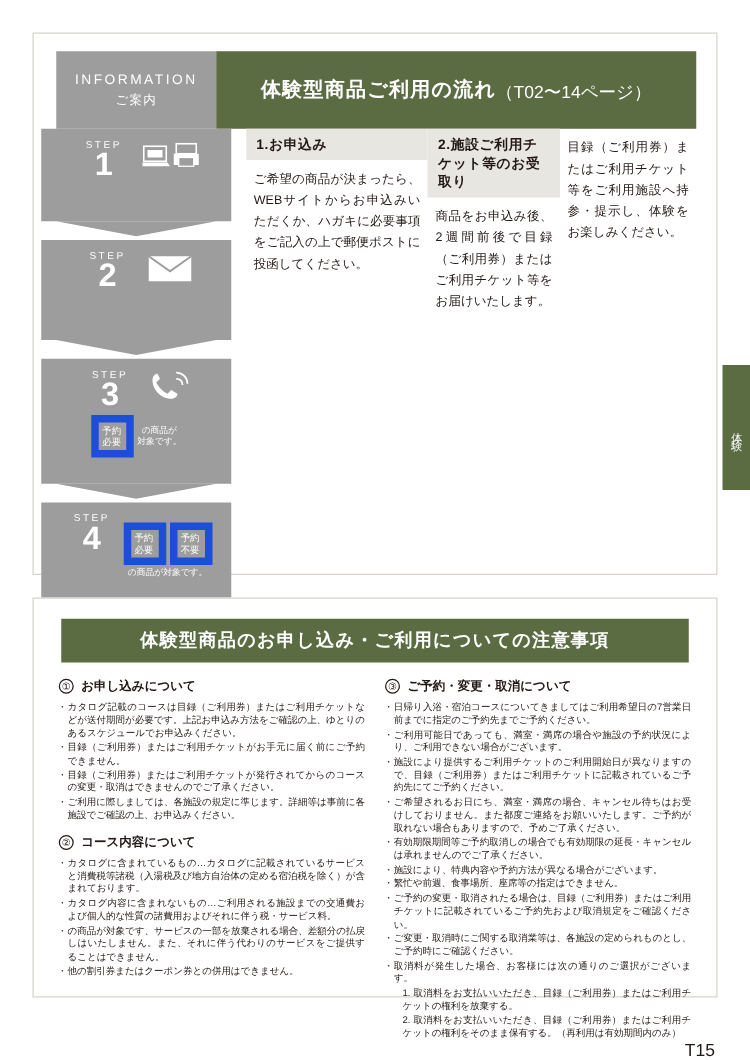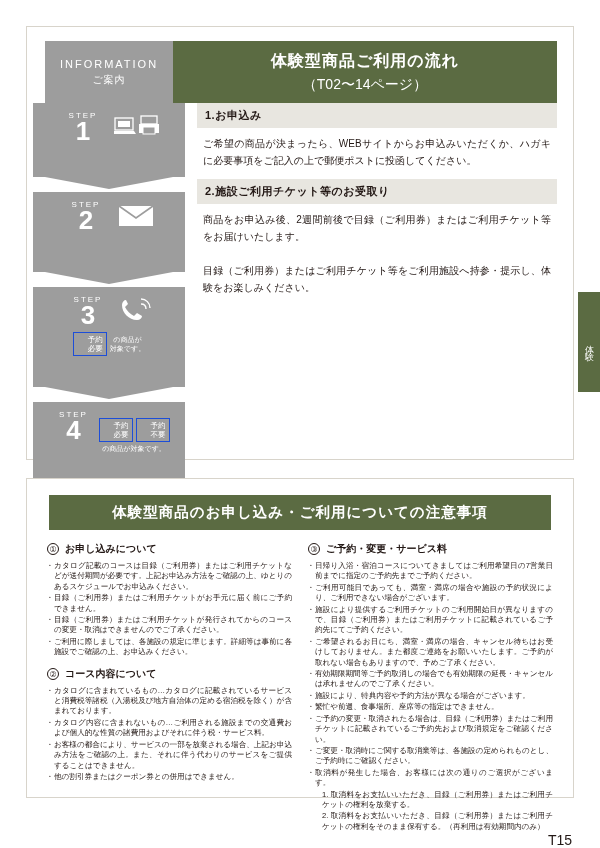--- a/index.html
+++ b/index.html
@@ -46,21 +46,21 @@
     background: #9d9d9d;
     color:#ffffff;
     display:flex; flex-direction:column; align-items:center; justify-content:center;
   }
   .hdr-left .en { font-size: 11px; letter-spacing: 2px; }
   .hdr-left .ja { font-size: 10px; margin-top: 3px; letter-spacing: 1px; }
   .hdr-right {
     flex: 1;
     background: #5b6b42;
     color: #ffffff;
-    display:flex; flex-direction:column; align-items:center; justify-content:center;
+    display:flex; align-items:center; justify-content:center;
   }
   .hdr-right .t1 { font-size: 16px; font-weight: bold; letter-spacing: 1px; }
   .hdr-right .t2 { font-size: 14px; margin-top: 4px; }
 
   .body-row { display:flex; height: 344px; }
 
   
   .steps-col {
     width: 128px;
     position: relative;
@@ -87,34 +87,34 @@
     width: 0; height: 0;
     border-left: 64px solid transparent;
     border-right: 64px solid transparent;
     border-top: 12px solid #9d9d9d;
     margin-bottom: 3px;
   }
   .step-wrap { display:flex; flex-direction:column; align-items:center; }
 
   .badge-row { display:flex; gap:3px; margin-top: 4px; }
   .badge {
-    border: 1px solid #1d4ed8;
+    border: 6px solid #1d4ed8;
     font-size: 7.5px;
     line-height: 9px;
     padding: 2px 3px;
-    text-align:right;
+    text-align:left;
     width: 34px;
   }
   .badge-note { font-size: 7px; margin-top: 2px; text-align:center; line-height: 9px; }
 
   
   .content-col {
     flex: 1;
     padding-left: 24px;
-    display:flex; flex-direction:column;
+    display:flex; 
   }
   .c-block { margin-bottom: 10px; }
   .c-title {
     background: #e8e6e0;
     font-size: 11px;
     font-weight: bold;
     padding: 5px 8px;
     letter-spacing: 0.5px;
   }
   .c-text {
@@ -329,31 +329,31 @@
         <li>ご利用に際しましては、各施設の規定に準じます。詳細等は事前に各施設でご確認の上、お申込みください。</li>
       </ul>
 
       <div class="sec-head">
         <div class="circ">②</div>
         <div class="h-t">コース内容について</div>
       </div>
       <ul class="lst">
         <li>カタログに含まれているもの…カタログに記載されているサービスと消費税等諸税（入湯税及び地方自治体の定める宿泊税を除く）が含まれております。</li>
         <li>カタログ内容に含まれないもの…ご利用される施設までの交通費および個人的な性質の諸費用およびそれに伴う税・サービス料。</li>
-        <li>お客様の都合により、サービスの一部を放棄される場合、上記お申込み方法をご確認の上。また、それに伴う代わりのサービスをご提供することはできません。</li>
+        <li>の商品が対象です、サービスの一部を放棄される場合、差額分の払戻しはいたしません。また、それに伴う代わりのサービスをご提供することはできません。</li>
         <li>他の割引券またはクーポン券との併用はできません。</li>
       </ul>
 
     </div>
 
     <div class="col">
 
       <div class="sec-head">
         <div class="circ">③</div>
-        <div class="h-t">ご予約・変更・サービス料</div>
+        <div class="h-t">ご予約・変更・取消について</div>
       </div>
       <ul class="lst">
         <li>日帰り入浴・宿泊コースについてきましてはご利用希望日の7営業日前までに指定のご予約先までご予約ください。</li>
         <li>ご利用可能日であっても、満室・満席の場合や施設の予約状況により、ご利用できない場合がございます。</li>
         <li>施設により提供するご利用チケットのご利用開始日が異なりますので、目録（ご利用券）またはご利用チケットに記載されているご予約先にてご予約ください。</li>
         <li>ご希望されるお日にち、満室・満席の場合、キャンセル待ちはお受けしておりません。また都度ご連絡をお願いいたします。ご予約が取れない場合もありますので、予めご了承ください。</li>
         <li>有効期限期間等ご予約取消しの場合でも有効期限の延長・キャンセルは承れませんのでご了承ください。</li>
         <li>施設により、特典内容や予約方法が異なる場合がございます。</li>
         <li>繁忙や前週、食事場所、座席等の指定はできません。</li>
         <li>ご予約の変更・取消されたる場合は、目録（ご利用券）またはご利用チケットに記載されているご予約先および取消規定をご確認ください。</li>

